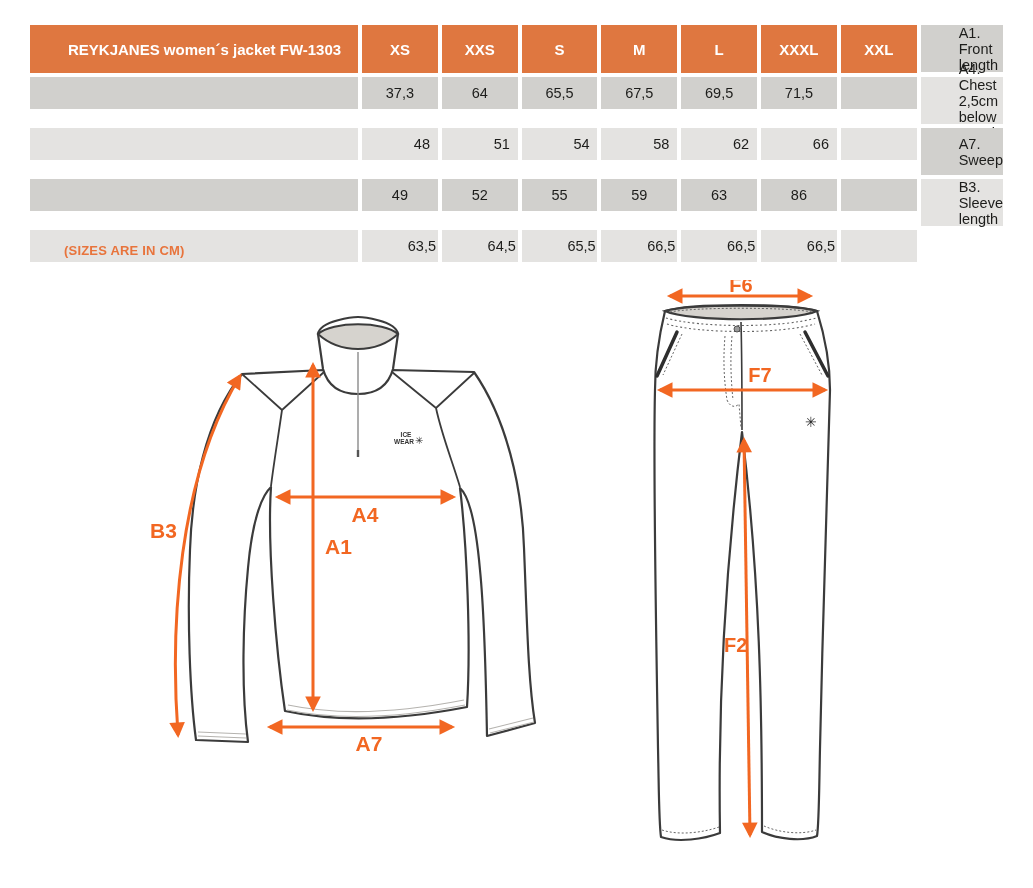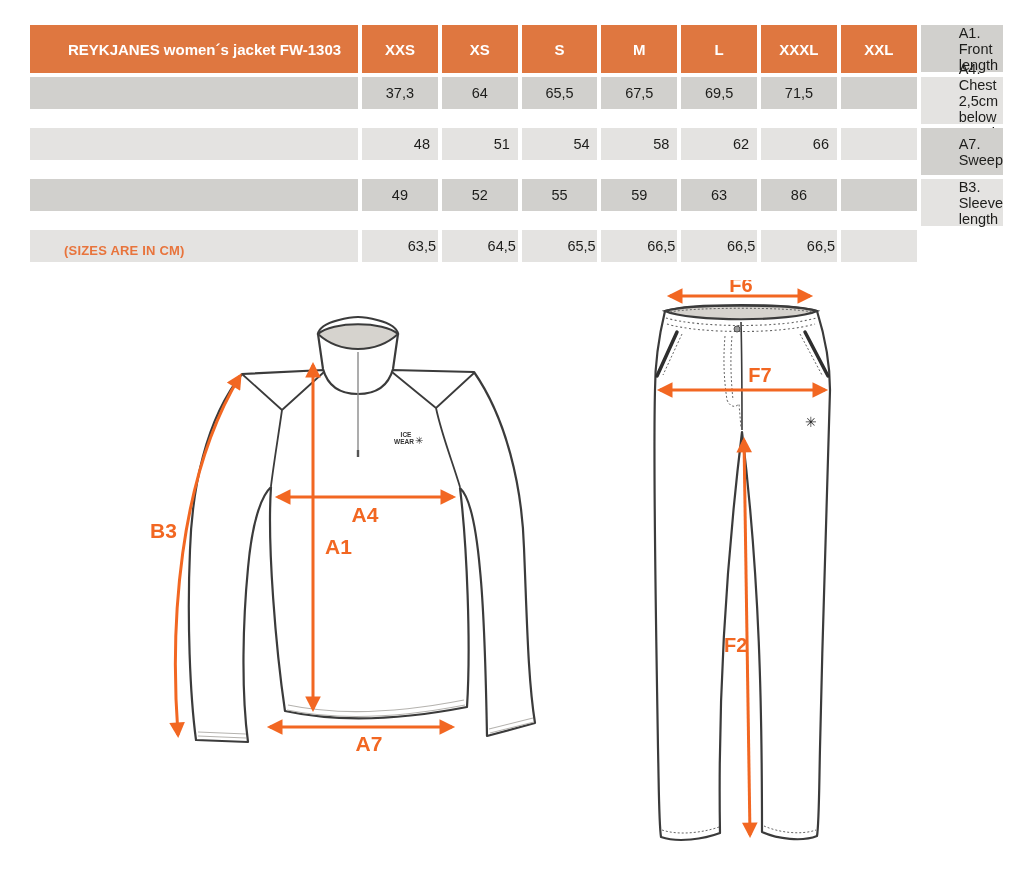--- a/index.html
+++ b/index.html
@@ -28,22 +28,22 @@
               font-family:"Liberation Sans",sans-serif;}
   .logo-txt{fill:#333;font-weight:bold;font-family:"Liberation Sans",sans-serif;}
 </style>
 </head>
 <body>
 
 <div class="page">
 
   <div class="size-table">
     <div class="cell head prod">REYKJANES women´s jacket FW-1303</div>
+    <div class="cell head">XS</div>
     <div class="cell head">XXS</div>
-    <div class="cell head">XS</div>
     <div class="cell head">S</div>
     <div class="cell head">M</div>
     <div class="cell head">L</div>
     <div class="cell head">XXXL</div>
     <div class="cell head">XXL</div>
 
     <div class="cell lbl row-dark">A1. Front length</div>
     <div class="cell val row-dark"></div>
     <div class="cell val row-dark">37,3</div>
     <div class="cell val row-dark">64</div>

